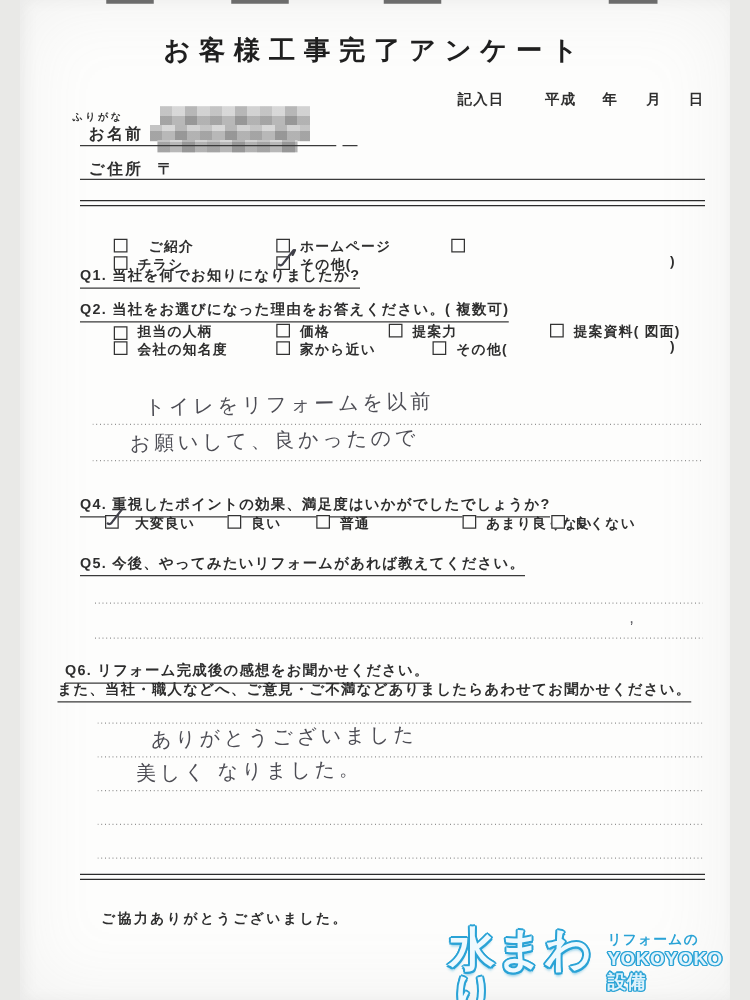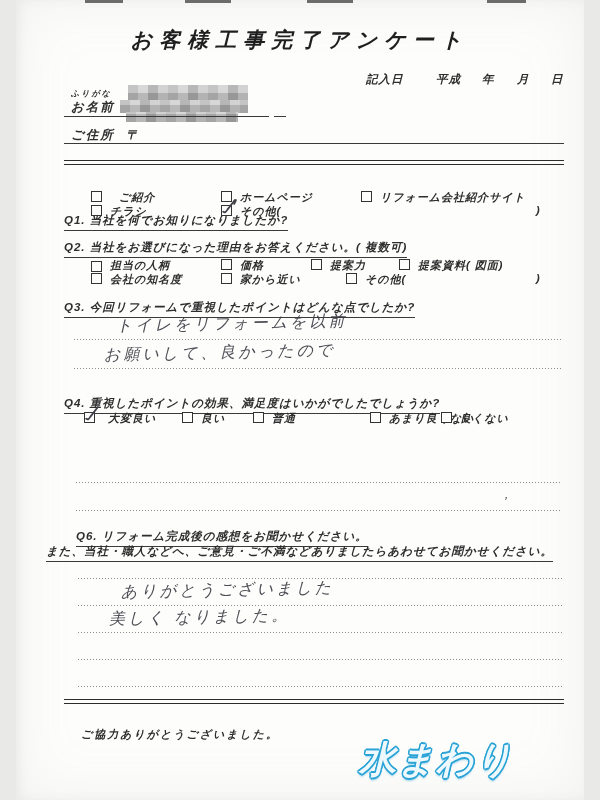--- a/index.html
+++ b/index.html
@@ -2,21 +2,20 @@
 <html><head>
 <meta charset="utf-8">
 <style>
   html,body{margin:0;padding:0;background:#e9e9e7;}
   .paper{
     position:relative;width:568px;height:800px;margin:0 auto;
     background:#fdfdfc;overflow:hidden;
     font-family:"Liberation Sans","DejaVu Sans",sans-serif;
     color:#2e2e2e;
     box-shadow:inset 0 0 60px rgba(160,160,155,0.12), inset 4px 0 10px rgba(150,150,150,0.10);
-    font-style:italic;
   }
   .abs{position:absolute;}
   .title{top:26px;left:0;width:100%;text-align:center;font-size:21px;font-weight:bold;letter-spacing:7px;color:#1f1f1f;}
   .dateword{top:72px;font-size:11.5px;font-weight:bold;letter-spacing:1px;}
   .small-label{font-size:8px;font-weight:bold;letter-spacing:2px;}
   .field-label{font-size:12.5px;font-weight:bold;letter-spacing:2px;}
   .uline{border-bottom:1.5px solid #3a3a3a;height:0;}
   .mosaic{
     background-image:
       repeating-linear-gradient(0deg, rgba(110,110,110,0.30) 0 8px, rgba(215,215,215,0.30) 8px 16px),
@@ -61,21 +60,21 @@
   <div class="abs scanmark" style="left:471px;width:39px;"></div>
 
   <div class="abs title">お客様工事完了アンケート</div>
 
   <span class="abs dateword" style="left:350px;">記入日</span>
   <span class="abs dateword" style="left:420px;">平成</span>
   <span class="abs dateword" style="left:466px;">年</span>
   <span class="abs dateword" style="left:501px;">月</span>
   <span class="abs dateword" style="left:535px;">日</span>
 
-  <span class="abs small-label" style="left:55px;top:88px;">ふりがな</span>
+  <span class="abs small-label" style="left:42px;top:88px;">ふりがな</span>
   <span class="abs field-label" style="left:55px;top:99px;text-align:center;">お名前</span>
   <div class="abs mosaic" style="left:112px;top:85px;width:120px;height:16px;"></div>
   <div class="abs mosaic" style="left:104px;top:100px;width:128px;height:13px;"></div>
   <div class="abs mosaic" style="left:110px;top:112px;width:112px;height:10px;"></div>
   <div class="abs uline" style="left:48px;top:116px;width:205px;"></div>
   <div class="abs uline" style="left:258px;top:116px;width:12px;"></div>
   <span class="abs field-label" style="left:55px;top:127px;">ご住所</span>
   <span class="abs field-label" style="left:110px;top:127px;">〒</span>
   <div class="abs uline" style="left:48px;top:143px;width:500px;"></div>
 
@@ -86,21 +85,20 @@
     <span class="cb"></span>
     <span class="lbl">ご紹介</span>
   </span>
   <span class="opt" style="left:205px;top:190px;" data-checked="false">
     <span class="cb"></span>
     <span class="lbl">ホームページ</span>
   </span>
   <div class="abs penmark" style="left:218px;top:199px;"></div>
   <span class="opt" style="left:345px;top:190px;" data-checked="false">
     <span class="cb"></span>
-    <span class="lbl">リフォーム会社紹介サイト</span>
   </span>
   <span class="opt" style="left:75px;top:204px;" data-checked="false">
     <span class="cb"></span>
     <span class="lbl">チラシ</span>
   </span>
   <span class="opt" style="left:205px;top:204px;" data-checked="true">
     <span class="cb">
         <svg class="check" viewBox="0 0 16 16">
           <path d="M3 12 C4.5 13 5.5 12.5 7 10 L14 1" fill="none" stroke="#41414a" stroke-width="1.7" stroke-linecap="round"></path>
         </svg>
@@ -115,39 +113,38 @@
     <span class="lbl">担当の人柄</span>
   </span>
   <span class="opt" style="left:205px;top:258px;" data-checked="false">
     <span class="cb"></span>
     <span class="lbl">価格</span>
   </span>
   <span class="opt" style="left:295px;top:258px;" data-checked="false">
     <span class="cb"></span>
     <span class="lbl">提案力</span>
   </span>
-  <span class="opt" style="left:383px;top:258px;" data-checked="false">
+  <span class="opt" style="left:424px;top:258px;" data-checked="false">
     <span class="cb"></span>
     <span class="lbl">提案資料( 図面)</span>
   </span>
   <span class="opt" style="left:75px;top:272px;" data-checked="false">
     <span class="cb"></span>
     <span class="lbl">会社の知名度</span>
   </span>
   <span class="opt" style="left:205px;top:272px;" data-checked="false">
     <span class="cb"></span>
     <span class="lbl">家から近い</span>
   </span>
   <span class="opt" style="left:330px;top:272px;" data-checked="false">
     <span class="cb"></span>
     <span class="lbl">その他(</span>
   </span>
   <span class="abs paren" style="left:520px;top:272px;">)</span>
 
-  <div class="abs qhead" style="left:48px;top:300px;">Q3. 今回リフォームで重視したポイントはどんな点でしたか?</div>
   <span class="abs hand" style="left:100px;top:316px;">トイレをリフォームを以前</span>
   <div class="abs dotline" style="left:58px;top:339px;width:488px;"></div>
   <span class="abs hand" style="left:88px;top:345px;">お願いして、良かったので</span>
   <div class="abs dotline" style="left:58px;top:368px;width:488px;"></div>
 
   <div class="abs qhead" style="left:48px;top:396px;">Q4. 重視したポイントの効果、満足度はいかがでしたでしょうか?</div>
   <span class="opt" style="left:68px;top:411px;gap:13px;" data-checked="true">
     <span class="cb">
         <svg class="check" viewBox="0 0 16 16">
           <path d="M3 12 C4.5 13 5.5 12.5 7 10 L14 1" fill="none" stroke="#41414a" stroke-width="1.7" stroke-linecap="round"></path>
@@ -165,35 +162,40 @@
   </span>
   <span class="opt" style="left:312px;top:411px;margin-left:42px;" data-checked="false">
     <span class="cb"></span>
     <span class="lbl">あまり良くない</span>
   </span>
   <span class="opt" style="left:425px;top:411px;" data-checked="false">
     <span class="cb"></span>
     <span class="lbl">良くない</span>
   </span>
 
+  <div class="abs qhead" style="left:48px;top:443px;">Q5. 今後、やってみたいリフォームがあれば教えてください。</div>
   <div class="abs dotline" style="left:60px;top:482px;width:486px;"></div>
   <span class="abs hand" style="left:488px;top:494px;font-size:13px;">’</span>
   <div class="abs dotline" style="left:60px;top:510px;width:486px;"></div>
 
-  <div class="abs qhead" style="left:60px;top:529px;">Q6. リフォーム完成後の感想をお聞かせください。</div>
+  <div class="abs qhead" style="left:36px;top:529px;">Q6. リフォーム完成後の感想をお聞かせください。</div>
   <div class="abs qhead" style="left:30px;top:544px;">また、当社・職人などへ、ご意見・ご不満などありましたらあわせてお聞かせください。</div>
   <div class="abs dotline" style="left:62px;top:578px;width:484px;"></div>
   <span class="abs hand" style="left:105px;top:582px;">ありがとうございました</span>
   <div class="abs dotline" style="left:62px;top:605px;width:484px;"></div>
   <span class="abs hand" style="left:93px;top:609px;">美しく なりました。</span>
   <div class="abs dotline" style="left:62px;top:632px;width:484px;"></div>
   <div class="abs dotline" style="left:62px;top:659px;width:484px;"></div>
   <div class="abs dotline" style="left:62px;top:686px;width:484px;"></div>
 
   <div class="abs sep" style="left:48px;top:699px;width:500px;"></div>
 
   <span class="abs footer-text" style="left:65px;top:727px;">ご協力ありがとうございました。</span>
 
   <div class="abs logo" style="left:343px;top:741px;">
     <span class="logo-main">水まわり</span>
+    <span class="logo-col">
+      <span class="logo-top">リフォームの</span>
+      <span class="logo-brand"><span>YOKOYOKO</span><span>設備</span></span>
+    </span>
   </div>
 
 </div>
 
 </body></html>

